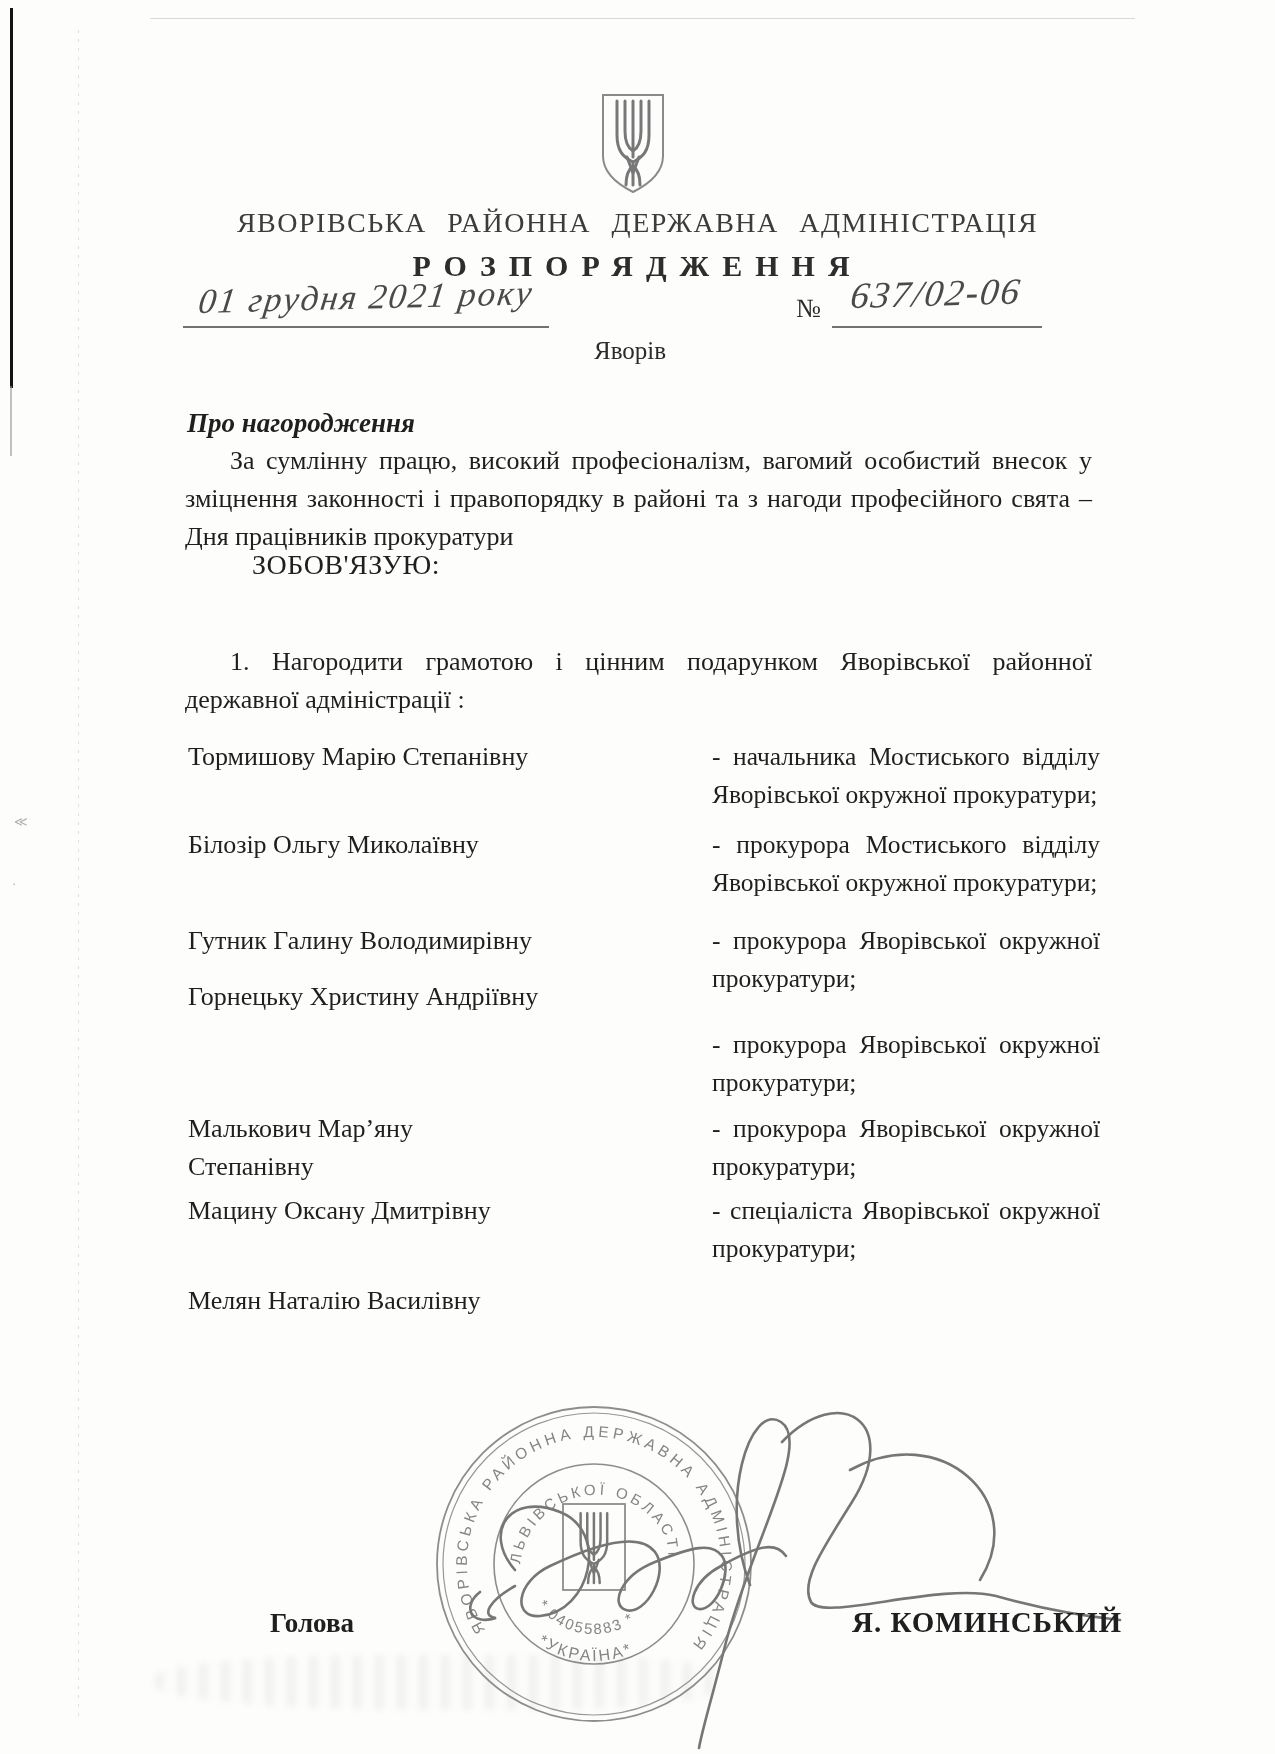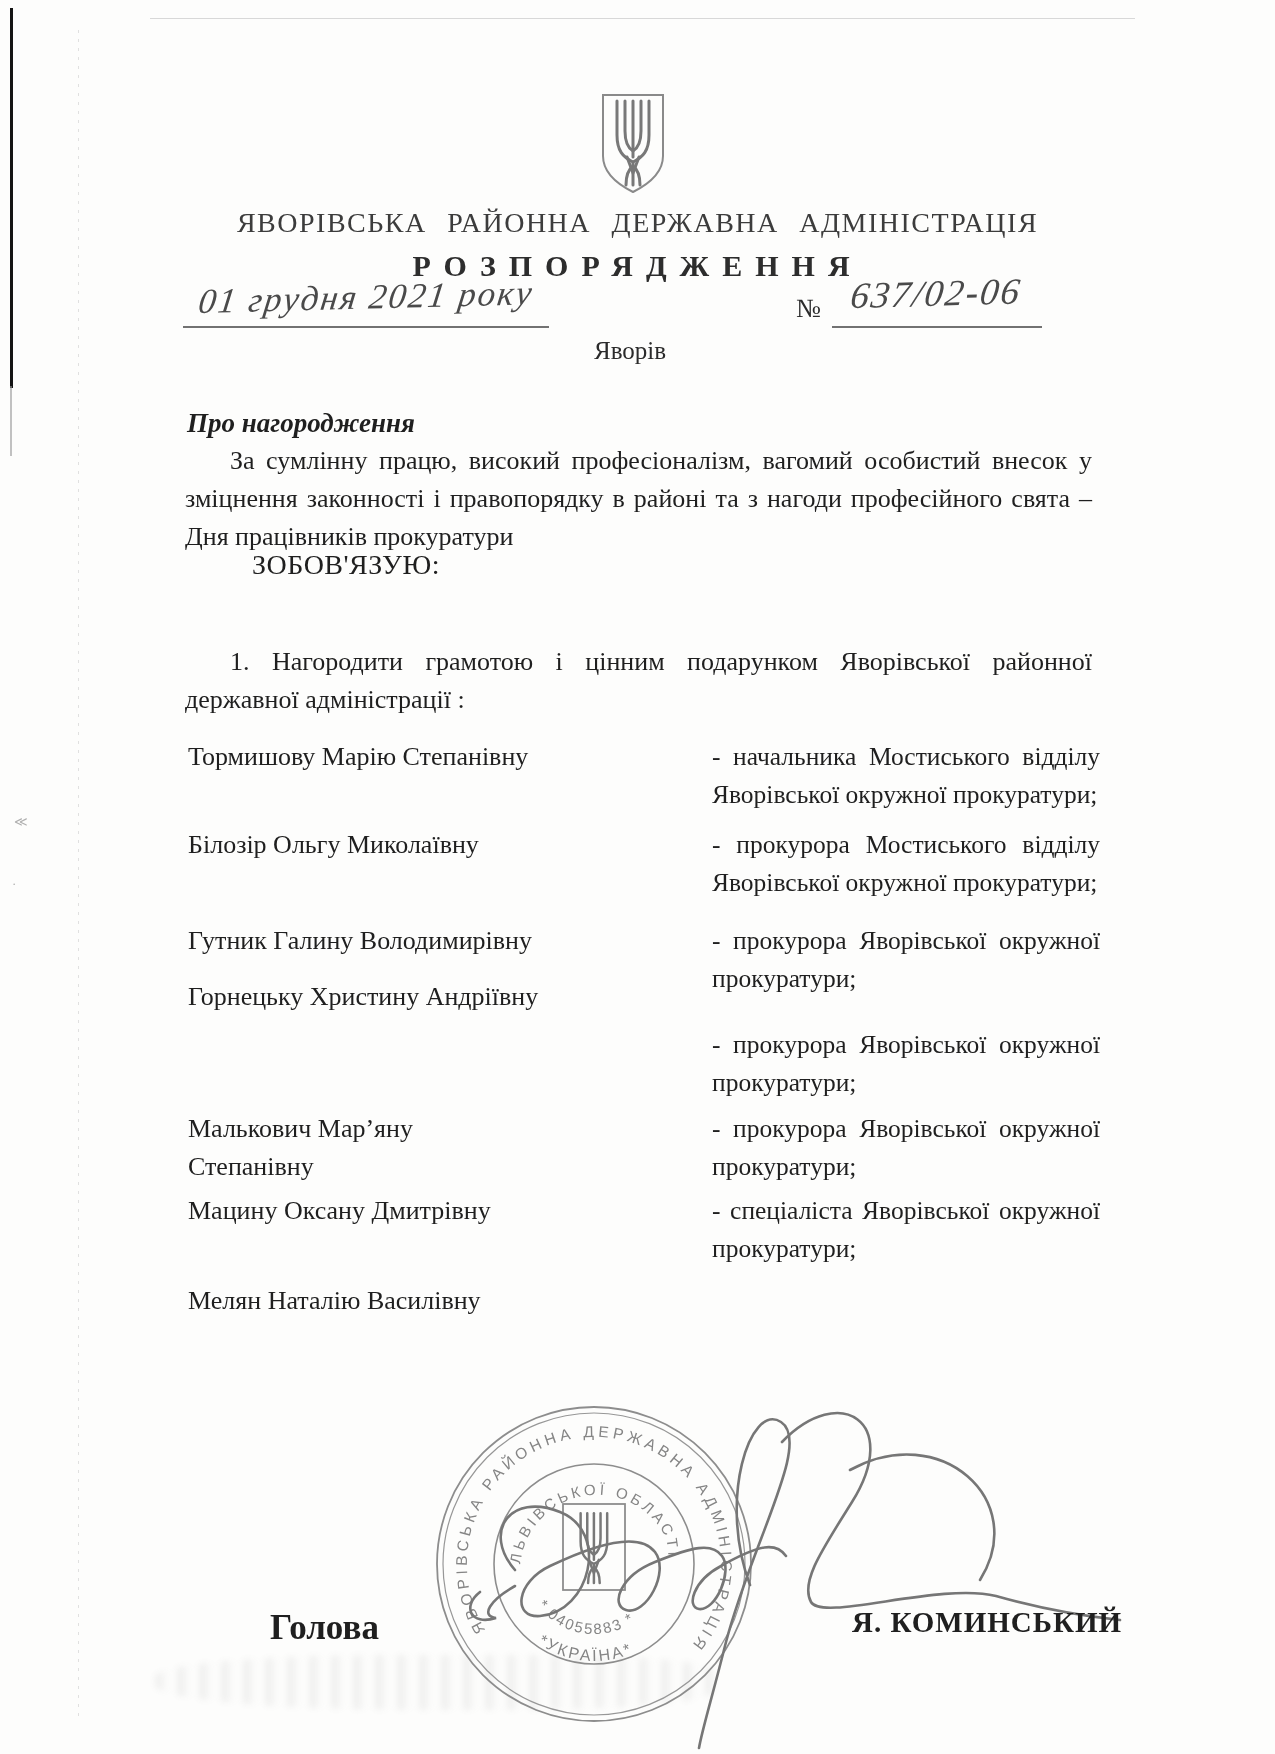--- a/index.html
+++ b/index.html
@@ -57,21 +57,21 @@
   .intro-l3{left:185px;top:518px;width:907px;}
   .resolve{position:absolute;left:252px;top:549px;font-size:28px;font-weight:normal;letter-spacing:.5px;}
   .item1-l1{left:230px;top:643px;width:862px;}
   .item1-l2{left:185px;top:681px;width:907px;}
 
   .name-cell{position:absolute;left:188px;width:460px;font-size:26px;line-height:38px;}
   .pos-cell{position:absolute;left:712px;width:388px;font-size:25.5px;line-height:38px;}
   .pos-cell .last, .name-cell div{text-align:left;text-align-last:left;white-space:nowrap;}
 
   
-  .chair-title{position:absolute;left:270px;top:1608px;font-size:35px;font-weight:bold;}
+  .chair-title{position:absolute;left:270px;top:1608px;font-size:27px;font-weight:bold;}
   .chair-name{position:absolute;left:852px;top:1606px;font-size:29px;font-weight:bold;letter-spacing:1px;}
   .stamp{position:absolute;left:422px;top:1392px;}
   .sig-overlay{position:absolute;left:420px;top:1380px;pointer-events:none;}
   .stamp text{fill:#858585;font-family:"Liberation Sans","DejaVu Sans",sans-serif;}
 </style>
 </head>
 <body>
 
 <div class="page">
 

